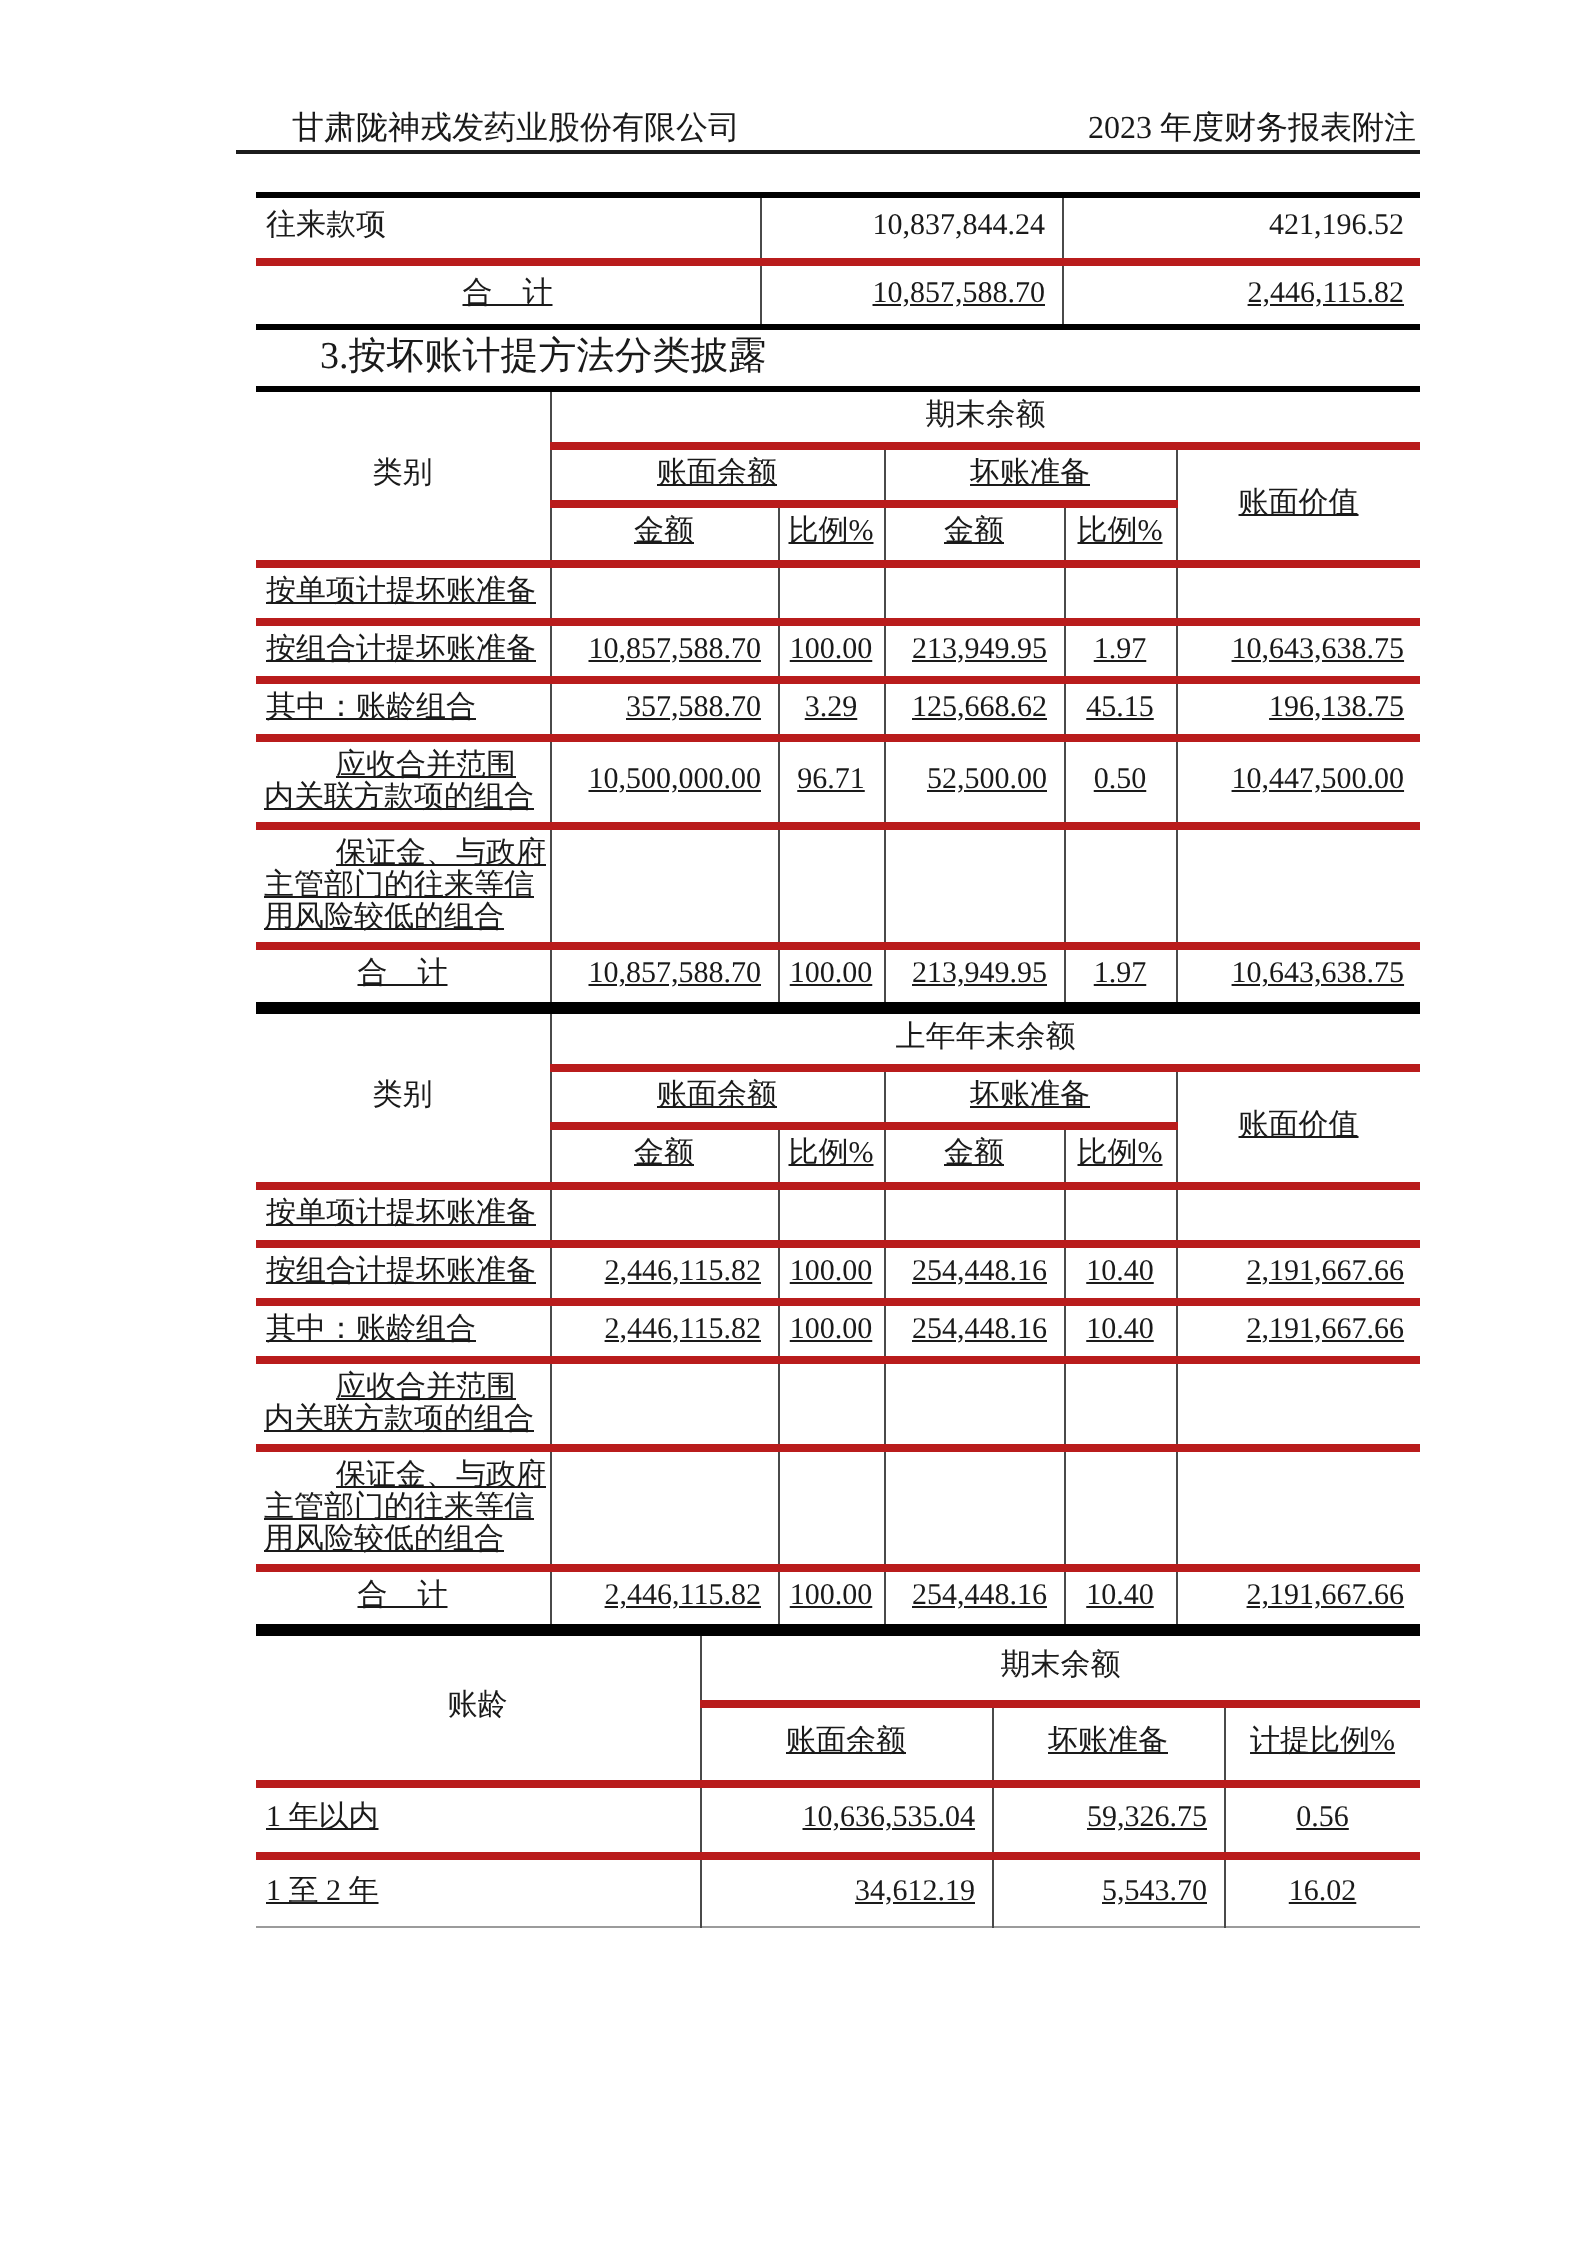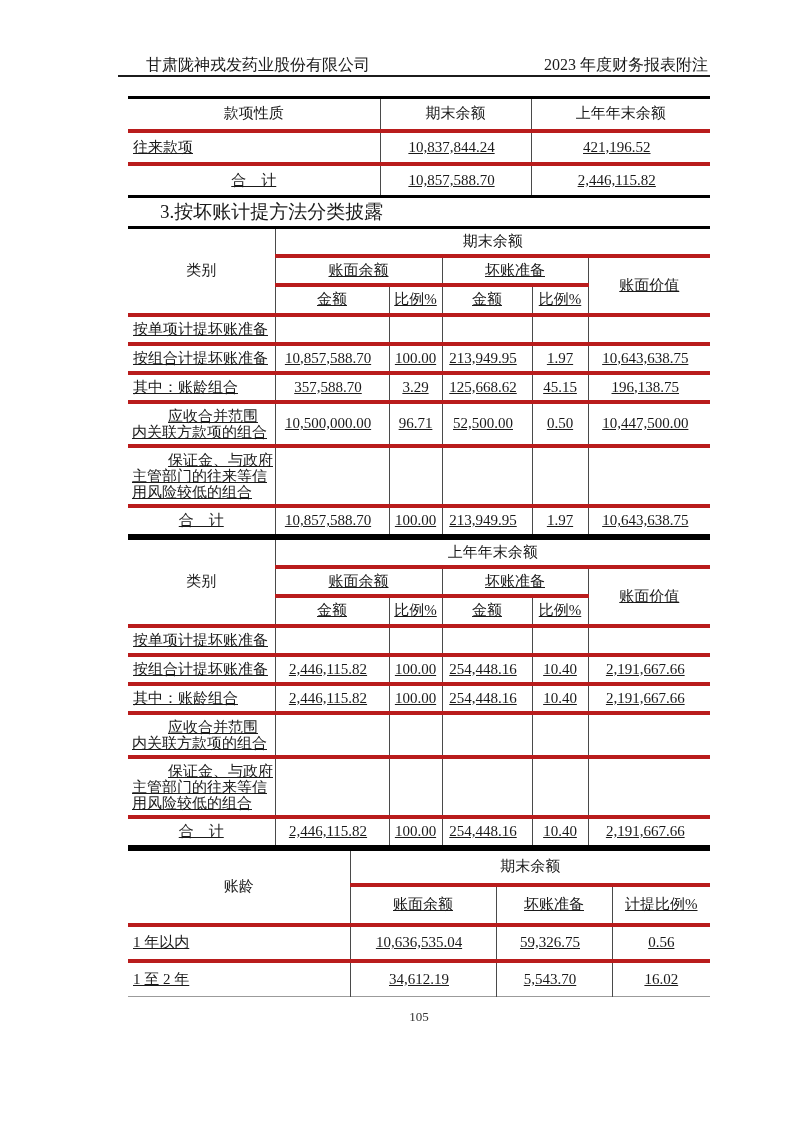--- a/index.html
+++ b/index.html
@@ -21,21 +21,21 @@
   th { text-align:center; }
   .bl { border-left:1px solid #4a4a4a; }
   tr + tr { border-top:4px solid #b91c1c;text-decoration:underline; }
   table { border-top:3px solid #000; border-bottom:3px solid #000; }
   table.open-bottom { border-bottom:1px solid #9b9b9b; }
 
   .lab   { text-align:left; padding-left:5px; white-space:pre; }
   .lab-c { text-align:center; white-space:pre; }
   .lab-wrap { text-align:left; padding-left:4px; white-space:pre;
               text-indent:36px; line-height:16px; }
-  .num { text-align:center; padding-right:8px; }
+  .num { text-align:right; padding-right:8px; }
   .pct { text-align:center; }
 
   
   .t1 tr { height:33px; }
   .tm tr.hr1 { height:28px; } .tm tr.hr2 { height:29px; } .tm tr.hr3 { height:30px; }
   .tm tr.dr  { height:29px; } .tm tr.dr2 { height:44px;margin-left:16px; } .tm tr.dr3 { height:60px; }
   .tm tr.drt { height:30px; }
   .t4 tr.hr1 { height:35px; } .t4 tr.hr2 { height:40px; } .t4 tr.dr { height:36px; }
   .thick-b { border-bottom:3px solid #000; }
 
@@ -59,25 +59,20 @@
   </div>
   <div class="hdr-rule"></div>
 
   <table class="t1">
     <colgroup>
         <col style="width:252px">
         <col style="width:151px">
         <col style="width:179px">
       </colgroup>
     <tbody>
-        <tr>
-      <th>款项性质</th>
-      <th class="bl">期末余额</th>
-      <th class="bl">上年年末余额</th>
-    </tr>
     <tr>
       <td class="lab">往来款项</td>
       <td class="num bl">10,837,844.24</td>
       <td class="num bl">421,196.52</td>
     </tr>
     <tr>
       <td class="lab-c">合　计</td>
       <td class="num bl">10,857,588.70</td>
       <td class="num bl">2,446,115.82</td>
     </tr>
@@ -271,15 +266,14 @@
     </tr>
     <tr class="dr">
       <td class="lab">1 至 2 年</td>
       <td class="num bl">34,612.19</td>
       <td class="num bl">5,543.70</td>
       <td class="pct bl">16.02</td>
     </tr>
   </tbody>
     </table>
 
-  <div class="footer-page">105</div>
 
 </div>
 
 </body></html>

